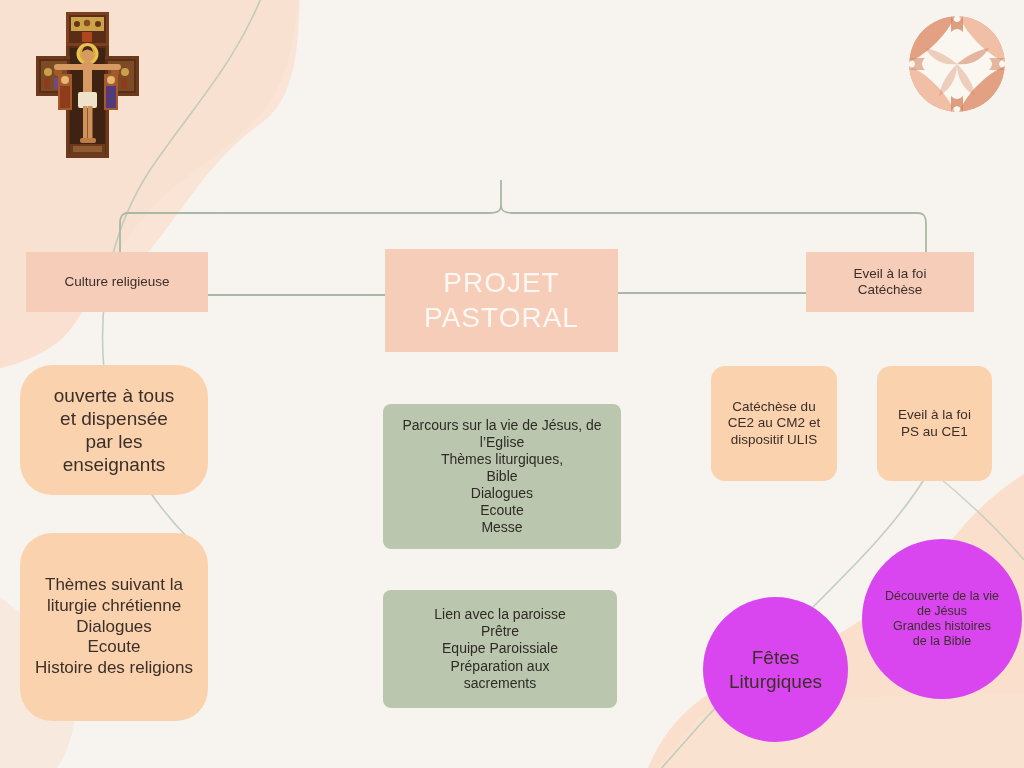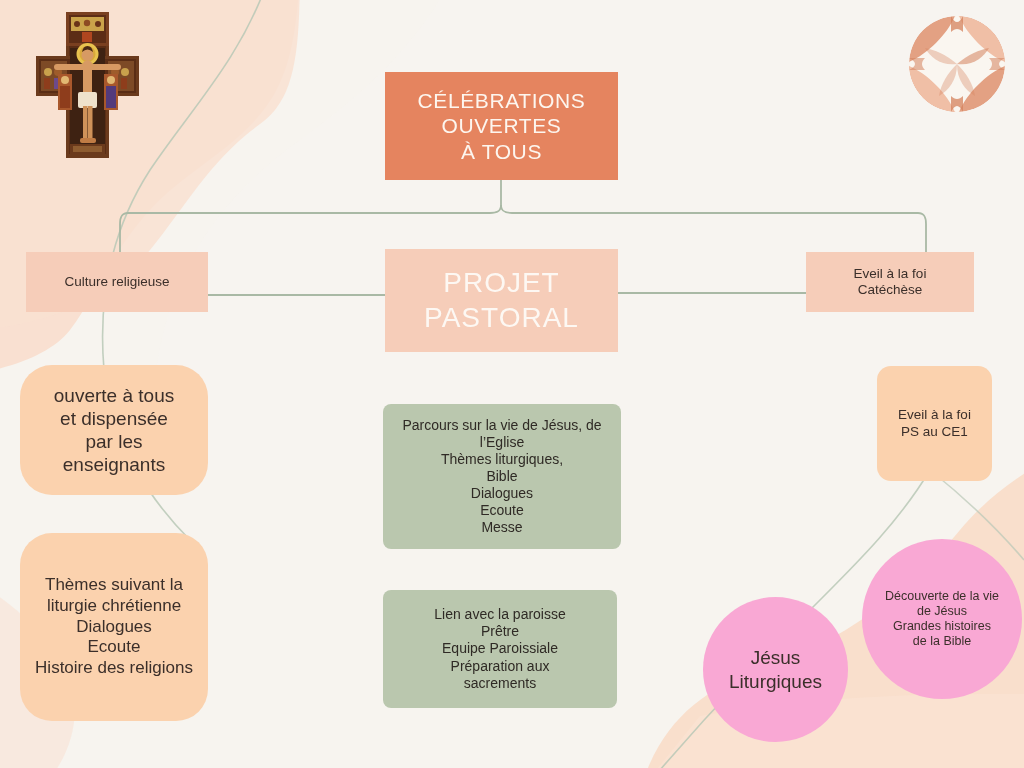--- a/index.html
+++ b/index.html
@@ -96,21 +96,21 @@
     font-size:14px;
   }
   #n-lien{
     left:383px;top:590px;width:234px;height:118px;
     font-size:14px;
   }
 
   
   .circle{
     border-radius:50%;
-    background:#f9a8d4;
+    background:#d946ef;
     color:#2e2620;
   }
   #n-fetes{
     left:703px;top:597px;width:145px;height:145px;
     font-size:19px;
     color:#3b2f2a;
   }
   #n-decouverte{
     left:862px;top:539px;width:160px;height:160px;
     font-size:12.5px;
@@ -267,23 +267,20 @@
       <path d="M 48 6 C 52 14 56 14 60 6 L 60 22 C 56 18 52 18 48 22 Z" fill="#d4825c" opacity="0.75"></path>
       <path d="M 48 102 C 52 94 56 94 60 102 L 60 86 C 56 90 52 90 48 86 Z" fill="#d4825c" opacity="0.75"></path>
 
       <path d="M 6 48 C 14 52 14 56 6 60 L 22 60 C 18 56 18 52 22 48 Z" fill="#d4825c" opacity="0.55"></path>
       <path d="M 102 48 C 94 52 94 56 102 60 L 86 60 C 90 56 90 52 86 48 Z" fill="#d4825c" opacity="0.55"></path>
 
       <circle cx="54" cy="54" r="48" fill="none" stroke="#faf6f0" stroke-width="0"></circle>
     </g>
   </svg>
 
-  <div class="node" id="n-celebrations">CÉLÉBRATIONS
-OUVERTES
-À TOUS</div>
 
   <div class="node" id="n-culture">Culture religieuse</div>
 
   <div class="node" id="n-projet">PROJET
 PASTORAL</div>
 
   <div class="node" id="n-eveil-cat">Eveil à la foi
 Catéchèse</div>
 
   <div class="node card-peach" id="n-ouverte">ouverte à tous
@@ -304,25 +301,28 @@
 Dialogues
 Ecoute
 Messe</div>
 
   <div class="node card-sage" id="n-lien">Lien avec la paroisse
 Prêtre
 Equipe Paroissiale
 Préparation aux
 sacrements</div>
 
+  <div class="node card-peach" id="n-catechese-ce2">Catéchèse du
+CE2 au CM2 et
+dispositif ULIS</div>
 
   <div class="node card-peach" id="n-eveil-ps">Eveil à la foi
 PS au CE1</div>
 
-  <div class="node circle" id="n-fetes">Jésus
+  <div class="node circle" id="n-fetes">Fêtes
 Liturgiques</div>
 
   <div class="node circle" id="n-decouverte">Découverte de la vie
 de Jésus
 Grandes histoires
 de la Bible</div>
 
 </div>
 
 </body></html>

